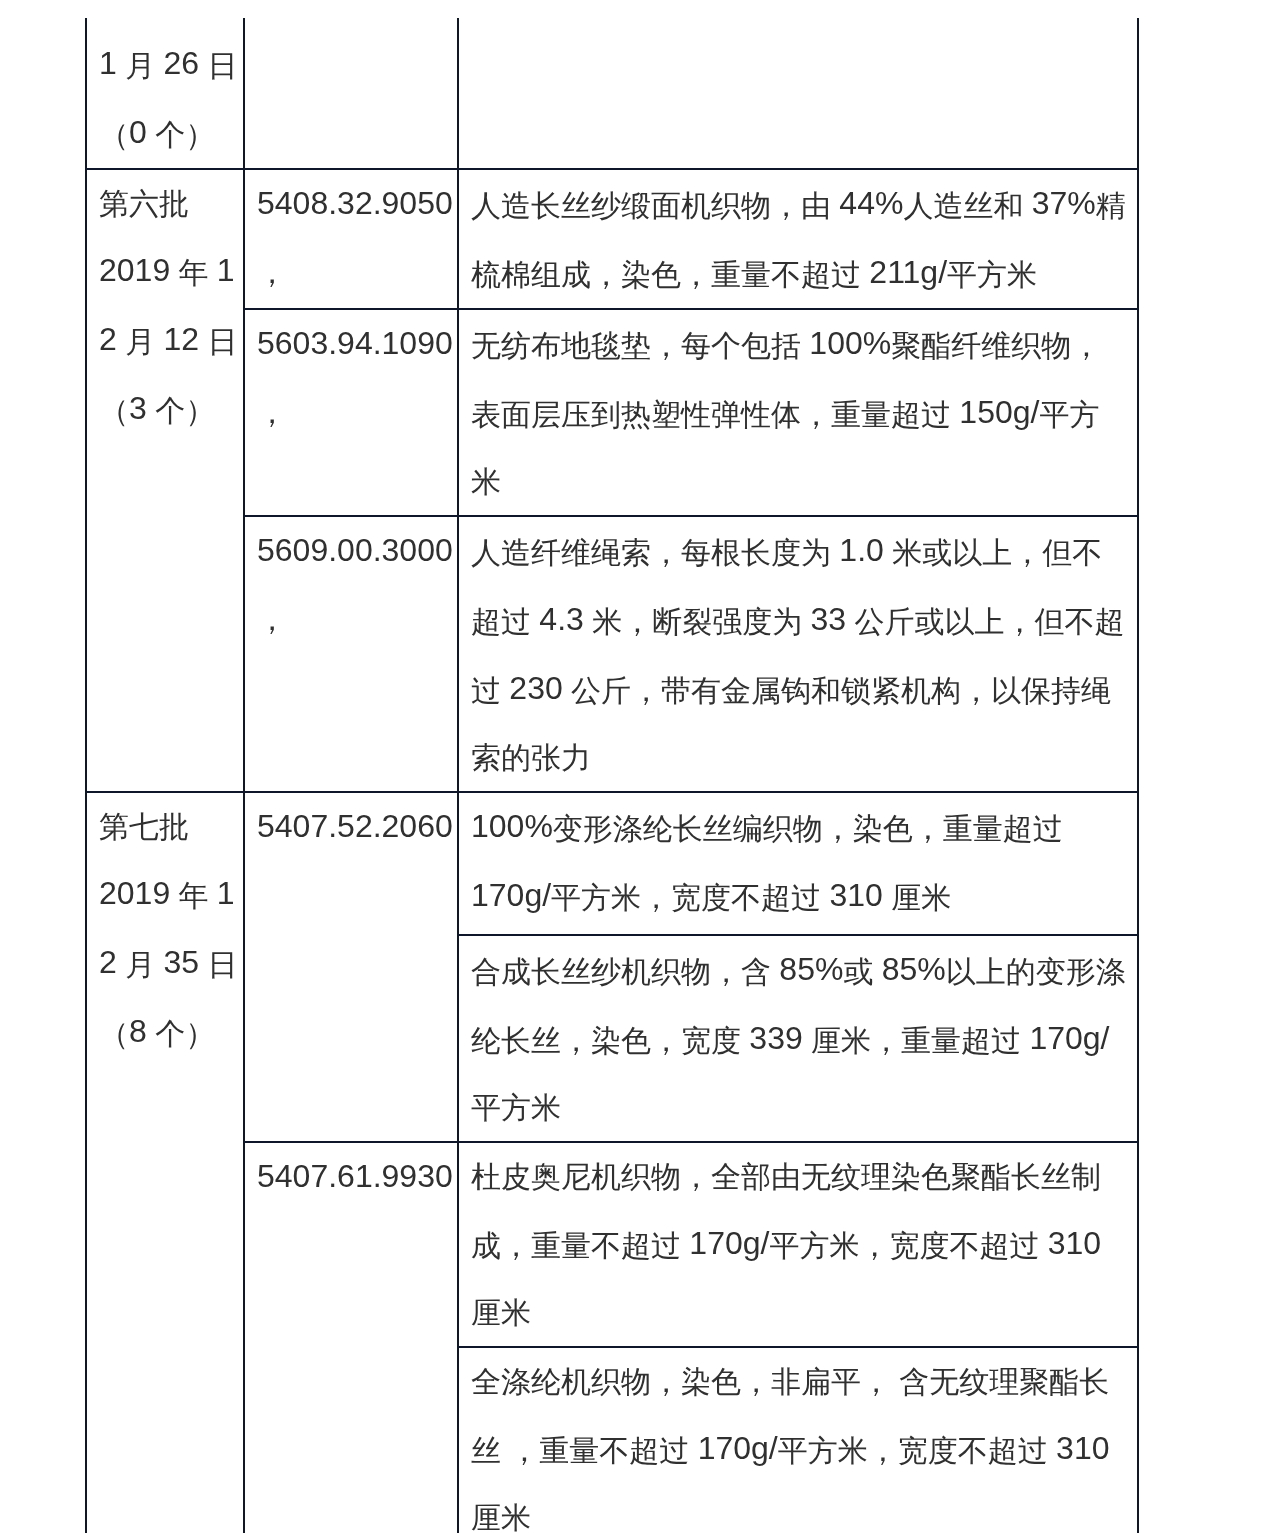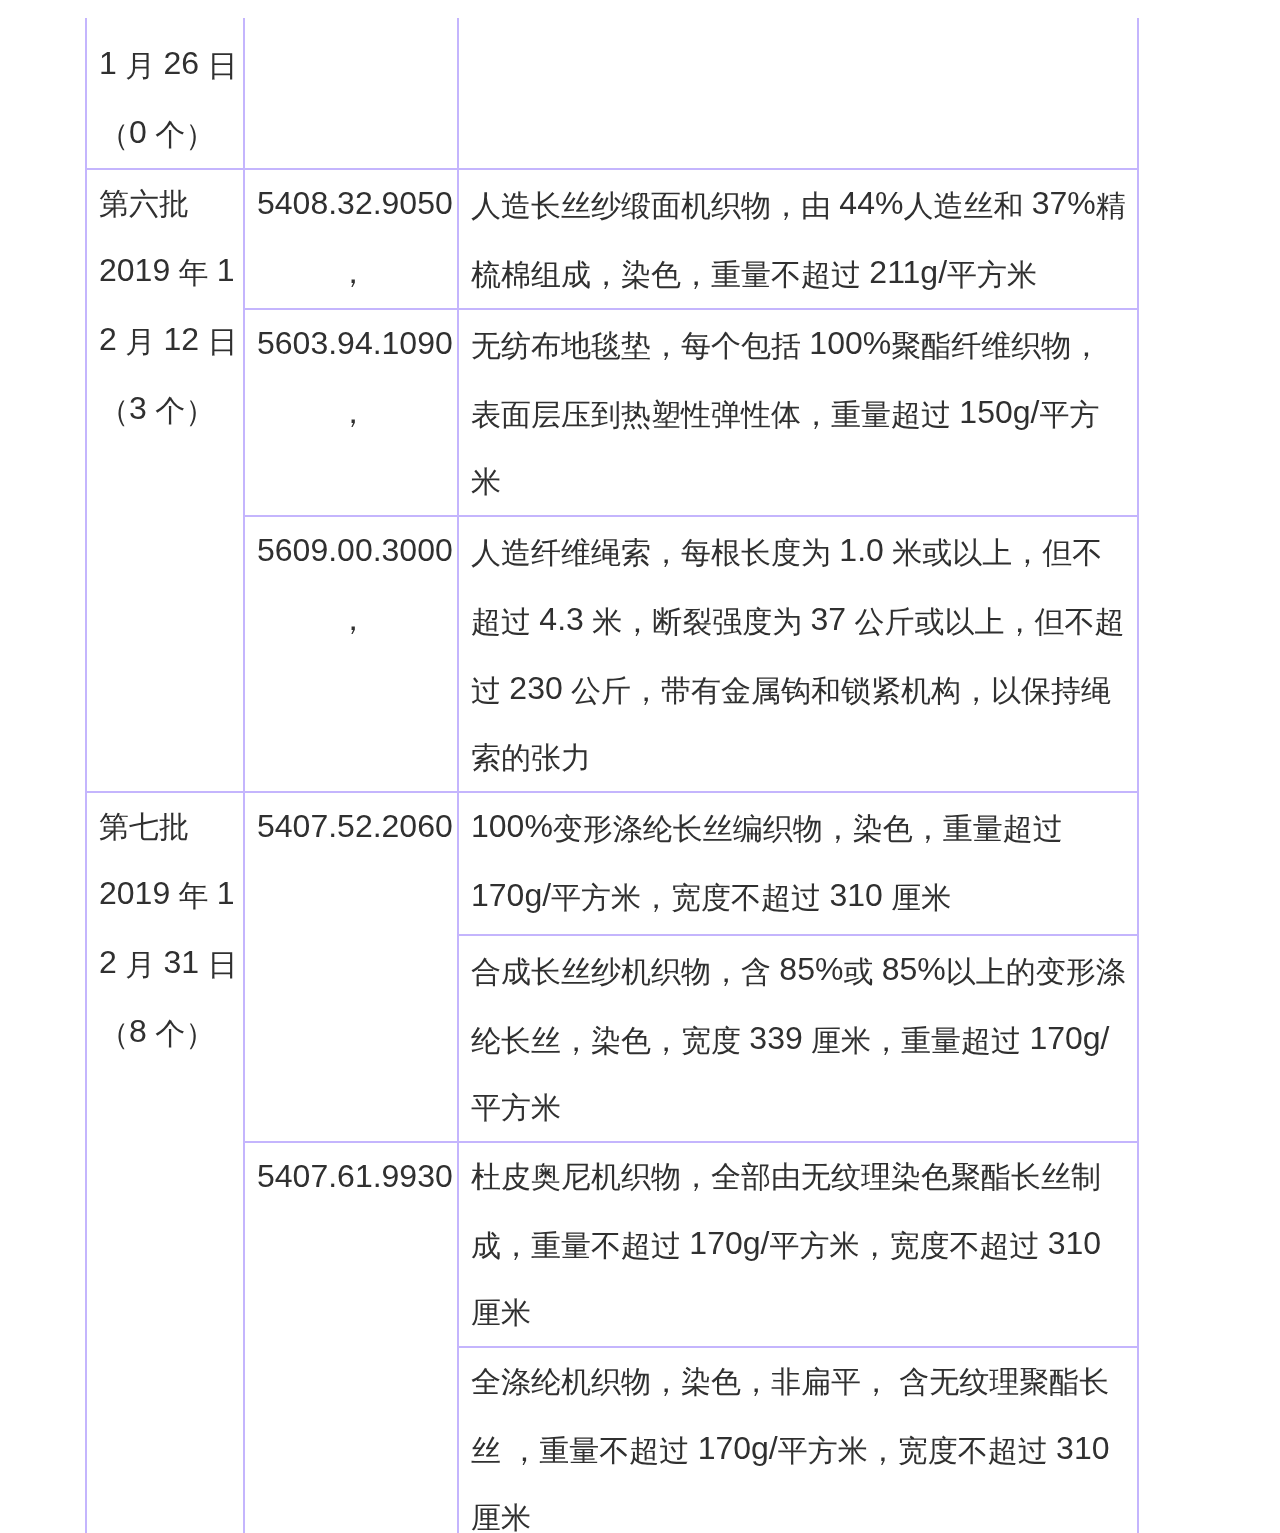--- a/index.html
+++ b/index.html
@@ -18,42 +18,42 @@
   }
   table.hts {
     position: absolute;
     left: 85px;
     top: 18px;
     width: 1052px;
     border-collapse: collapse;
     table-layout: fixed;
   }
   table.hts td {
-    border: 2px solid #c4b5fd;
+    border: 2px solid #0f172a;
     vertical-align: top;
     font-size: 30px;
     line-height: 67px;
     padding: 0 8px 0 12px;
     overflow: hidden;
   }
   
   tr.r0 td { border-top: none; }
   col.c1 { width: 158px; }
   col.c2 { width: 214px; }
   col.c3 { width: 680px; }
   tr.r0 { height: 134px; }
   tr.r1 { height: 138px; }
   tr.r2 { height: 135px; }
   tr.r3 { height: 265px; }
   tr.r4 { height: 143px; }
   tr.r5 { height: 200px; }
   tr.r6 { height: 135px; }
   tr.r7 { height: 137px; }
   td.batch { padding-top: 5px; }
-  td.code { padding-top: 0; text-align: center; }
+  td.code { padding-top: 0; }
   td.desc { padding-top: 0; }
   .line { white-space: nowrap; }
   
   .lat {
     font-family: "Liberation Sans", "DejaVu Sans", sans-serif;
     font-size: 32px;
     vertical-align: 2px;
   }
 </style>
 </head>
@@ -102,29 +102,29 @@
           <div class="rich">无纺布地毯垫，每个包括 <span class="lat">100%</span>聚酯纤维织物，表面层压到热塑性弹性体，重量超过 <span class="lat">150g/</span>平方米</div>
         </td>
       </tr>
 
       <tr class="r3">
         <td class="code">
           <div class="line rich"><span class="lat">5609.00.3000</span></div>
           <div class="line">，</div>
         </td>
         <td class="desc">
-          <div class="rich">人造纤维绳索，每根长度为 <span class="lat">1.0</span> 米或以上，但不超过 <span class="lat">4.3</span> 米，断裂强度为 <span class="lat">37</span> 公斤或以上，但不超过 <span class="lat">230</span> 公斤，带有金属钩和锁紧机构，以保持绳索的张力</div>
+          <div class="rich">人造纤维绳索，每根长度为 <span class="lat">1.0</span> 米或以上，但不超过 <span class="lat">4.3</span> 米，断裂强度为 <span class="lat">33</span> 公斤或以上，但不超过 <span class="lat">230</span> 公斤，带有金属钩和锁紧机构，以保持绳索的张力</div>
         </td>
       </tr>
 
       <tr class="r4">
         <td class="batch" rowspan="6">
           <div class="line rich">第七批</div>
           <div class="line rich"><span class="lat">2019</span> 年 <span class="lat">1</span></div>
-          <div class="line rich"><span class="lat">2</span> 月 <span class="lat">31</span> 日</div>
+          <div class="line rich"><span class="lat">2</span> 月 <span class="lat">35</span> 日</div>
           <div class="line rich">（<span class="lat">8</span> 个）</div>
         </td>
         <td class="code" rowspan="2">
           <div class="line rich"><span class="lat">5407.52.2060</span></div>
         </td>
         <td class="desc">
           <div class="rich"><span class="lat">100%</span>变形涤纶长丝编织物，染色，重量超过 <span class="lat">170g/</span>平方米，宽度不超过 <span class="lat">310</span> 厘米</div>
         </td>
       </tr>
       <tr class="r5">

